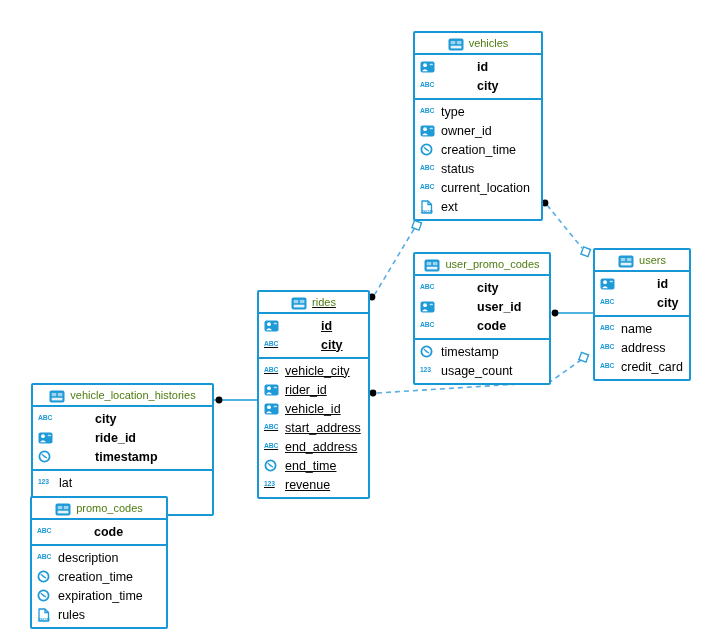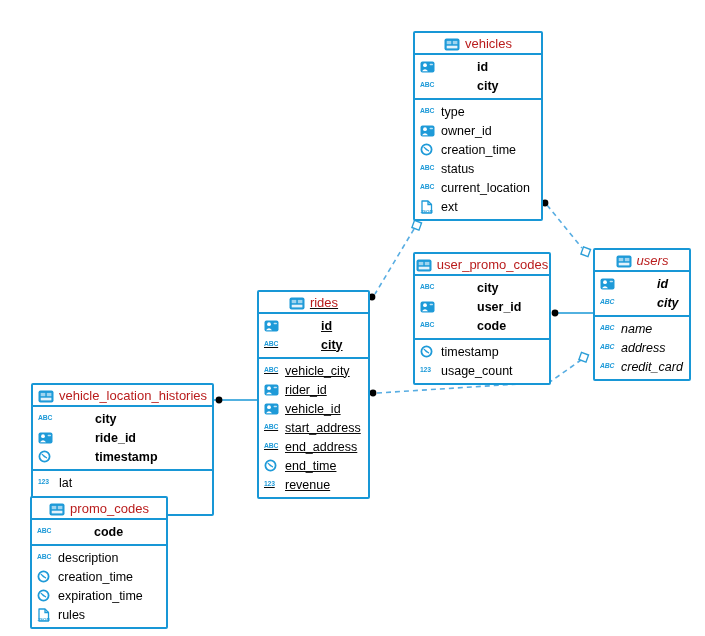--- a/index.html
+++ b/index.html
@@ -11,21 +11,21 @@
   .canvas{position:absolute;inset:0;}
   svg.overlay{position:absolute;left:0;top:0;pointer-events:none;}
   .table{
     position:absolute;background:#ffffff;border:2px solid #1897d6;
     border-radius:2px;box-sizing:border-box;z-index:2;
   }
   .t-header{
     display:flex;align-items:center;justify-content:center;gap:5px;
     height:20px;border-bottom:2px solid #1897d6;padding:0 4px;
   }
-  .t-name{font-size:13px;color:#b91c1c;white-space:nowrap;text-align:center;}
+  .t-name{font-size:11px;color:#4d7c0f;white-space:nowrap;text-align:center;}
   .t-section{padding:2px 0 3px 0;}
   .t-section.pk{border-bottom:2px solid #1897d6;}
   .row{
     display:flex;align-items:center;height:19px;padding:0 6px 0 5px;gap:4px;
     white-space:nowrap;
   }
   .col-name{font-size:12.5px;color:#000;}
   .pk .col-name{font-weight:700;padding-left:36px;}
   .icon{width:17px;display:inline-flex;justify-content:flex-start;align-items:center;flex:0 0 17px;}
   .ticon{
@@ -178,21 +178,21 @@
           </span>
         <span class="col-name">timestamp</span>
       </div>
       <div class="row">
         <span class="icon ticon">123</span>
         <span class="col-name">usage_count</span>
       </div>
     </div>
   </div>
 
-  <div class="table" style="left:593px;top:248px;width:98px;font-style:italic;">
+  <div class="table" style="left:593px;top:248px;width:98px;">
     <div class="t-header">
       <span class="hicon"><svg width="16" height="13" viewBox="0 0 16 13">
             <rect x="0.5" y="0.5" width="15" height="12" rx="2" fill="#1e9ad8"></rect>
             <rect x="2.7" y="2.9" width="4.6" height="3.3" fill="#9fd4ef"></rect>
             <rect x="8.8" y="2.9" width="4.6" height="3.3" fill="#9fd4ef"></rect>
             <rect x="2.7" y="7.7" width="10.7" height="2.7" fill="#e3f2fb"></rect>
           </svg></span>
       <span class="t-name">users</span>
     </div>
     <div class="t-section pk">

